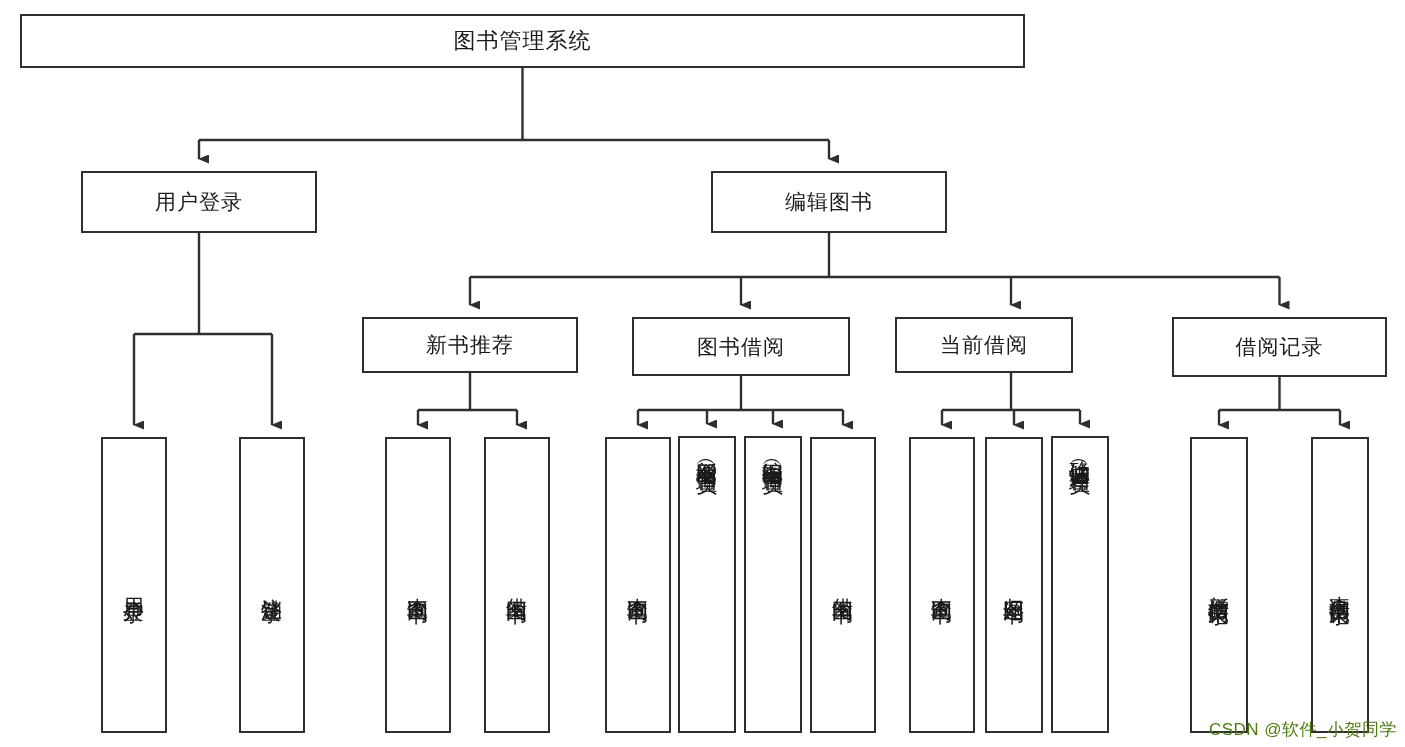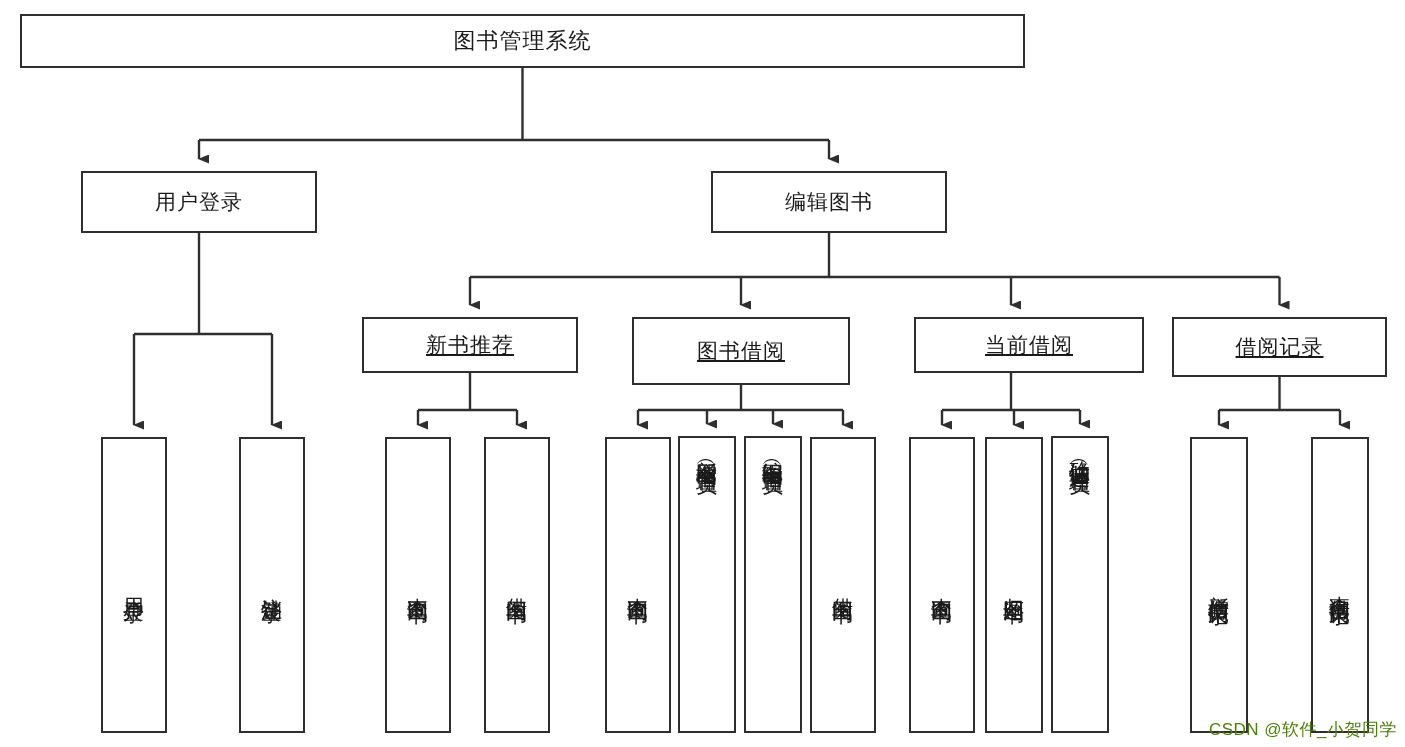--- a/index.html
+++ b/index.html
@@ -39,21 +39,20 @@
     z-index: 2;
   }
   .node.root {
     font-size: 22px;
   }
   .node.level2 {
     font-size: 21px;
   }
   .node.level3 {
     font-size: 21px;
-    text-decoration: underline;
   }
   .node.leaf {
     font-size: 21px;
     align-items: flex-start;
     justify-content: center;
     padding-top: 6px;
   }
   .node.leaf.center-v {
     align-items: center;
     padding-top: 0;
@@ -134,24 +133,24 @@
       </div>
       <div class="node level2" style="left: 81px; top: 171px; width: 236px; height: 62px;">
         <span class="htext">用户登录</span>
       </div>
       <div class="node level2" style="left: 711px; top: 171px; width: 236px; height: 62px;">
         <span class="htext">编辑图书</span>
       </div>
       <div class="node level3" style="left: 362px; top: 317px; width: 216px; height: 56px;">
         <span class="htext">新书推荐</span>
       </div>
-      <div class="node level3" style="left: 632px; top: 317px; width: 218px; height: 68px;">
+      <div class="node level3" style="left: 632px; top: 317px; width: 218px; height: 59px;">
         <span class="htext">图书借阅</span>
       </div>
-      <div class="node level3" style="left: 914px; top: 317px; width: 230px; height: 56px; justify-content: center;">
+      <div class="node level3" style="left: 895px; top: 317px; width: 178px; height: 56px; justify-content: center;">
         <span class="htext">当前借阅</span>
       </div>
       <div class="node level3" style="left: 1172px; top: 317px; width: 215px; height: 60px;">
         <span class="htext">借阅记录</span>
       </div>
       <div class="node leaf center-v" style="left: 101px; top: 437px; width: 66px; height: 296px;">
         <span class="vtext">用户登录</span>
       </div>
       <div class="node leaf center-v" style="left: 239px; top: 437px; width: 66px; height: 296px;">
         <span class="vtext">注销登录</span>

